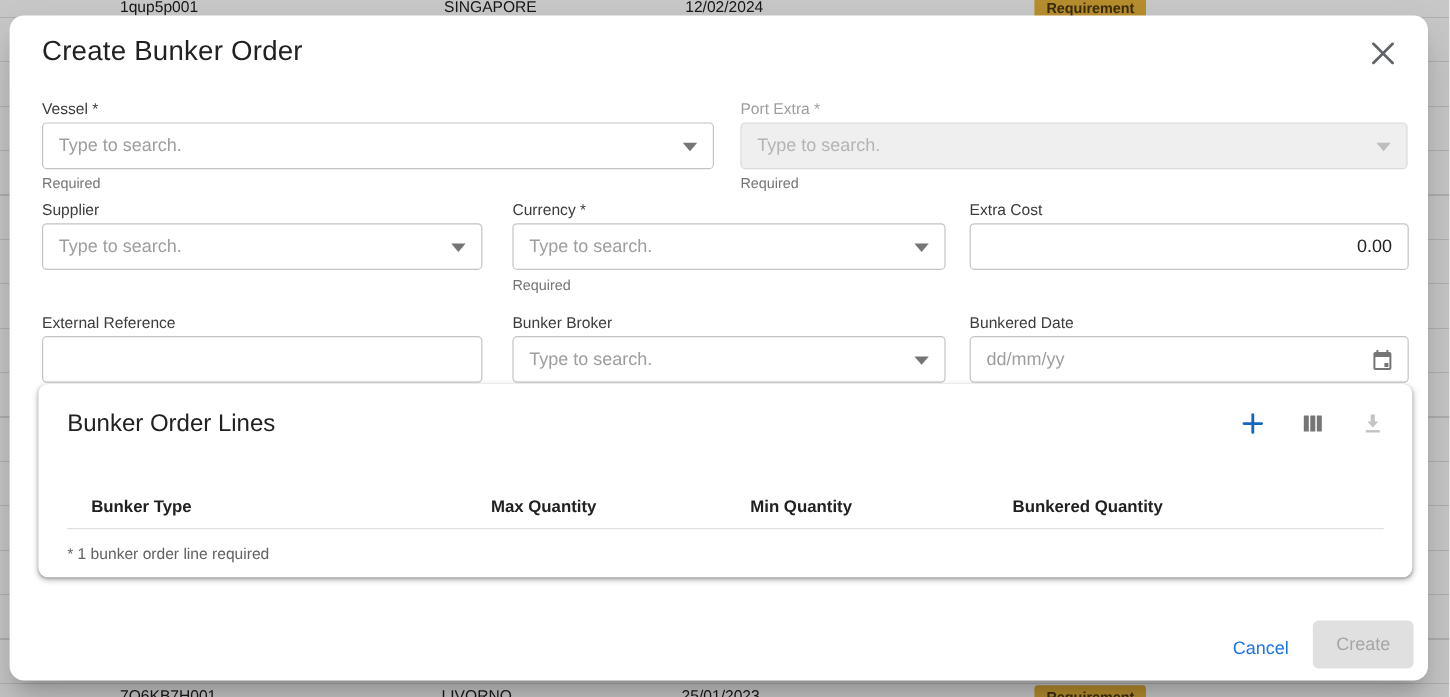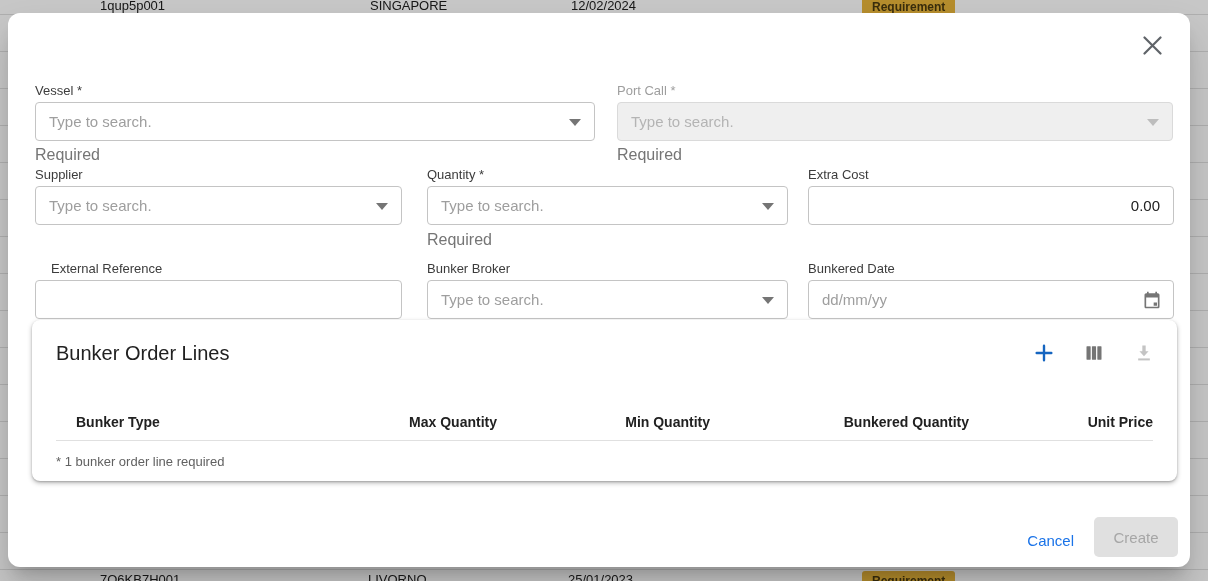--- a/index.html
+++ b/index.html
@@ -17,21 +17,21 @@
 
   
   .modal { position:absolute; left:8px; top:13px; width:1182px; height:554px; background:#fff;
     border-radius:12px; box-shadow:0 11px 15px -7px rgba(0,0,0,.2), 0 24px 38px 3px rgba(0,0,0,.14); }
   .modal-title { position:absolute; left:27px; top:16px; font-size:23px; color:#212121; letter-spacing:.2px; }
   .close-btn { position:absolute; right:24px; top:20px; width:28px; height:28px; cursor:pointer;
     display:flex; align-items:center; justify-content:center; }
 
   .f-label { position:absolute; font-size:13px; color:#3c3c3c; }
   .f-label.dis { color:#9e9e9e; }
-  .f-helper { position:absolute; font-size:16px; color:#757575;text-align:center; }
+  .f-helper { position:absolute; font-size:12px; color:#757575;text-align:center; }
   .combo, .tinput { position:absolute; height:39px; border:1px solid #c4c4c4; border-radius:4px;
     background:#fff; display:flex; align-items:center; padding:4px 13px; }
   .combo.dis { background:#efefef; border-color:#dadada; }
   .ph { font-size:15px; color:#9e9e9e; }
   .combo.dis .ph { color:#b4b4b4; }
   .caret { position:absolute; right:13px; top:50%; margin-top:-3px; width:0; height:0;
     border-left:6px solid transparent; border-right:6px solid transparent; border-top:7px solid #757575; }
   .combo.dis .caret { border-top-color:#bdbdbd; }
   .num-val { width:100%; text-align:right; font-size:15px; color:#212121; }
 
@@ -67,61 +67,62 @@
 
     <div class="bg-row-text" style="left:100px; top:572px;">7Q6KB7H001</div>
     <div class="bg-row-text" style="left:368px; top:572px;">LIVORNO</div>
     <div class="bg-row-text" style="left:568px; top:572px;">25/01/2023</div>
     <div class="bg-badge" style="left:862px; top:571px;">Requirement</div>
   </div>
   <div class="overlay"></div>
 
   <div class="modal">
 
+    <div class="modal-title">Create Bunker Order</div>
     <div class="close-btn">
       <span>
         <svg width="19" height="19" viewBox="0 0 19 19">
             <path d="M1.5 1.5 L17.5 17.5 M17.5 1.5 L1.5 17.5" stroke="#5f6368" stroke-width="2.2" stroke-linecap="round"></path>
           </svg>
       </span>
     </div>
 
     <div class="f-label" style="left:27px; top:70px;">Vessel *</div>
     <div class="combo" style="left:27px; top:89px; width:560px;">
       <span class="ph">Type to search.</span>
       <span class="caret"></span>
     </div>
     <div class="f-helper" style="left:27px; top:133px;">Required</div>
 
-    <div class="f-label dis" style="left:609px; top:70px;">Port Call *</div>
+    <div class="f-label dis" style="left:609px; top:70px;">Port Extra *</div>
     <div class="combo dis" style="left:609px; top:89px; width:556px;">
       <span class="ph">Type to search.</span>
       <span class="caret"></span>
     </div>
     <div class="f-helper" style="left:609px; top:133px;">Required</div>
 
     <div class="f-label" style="left:27px; top:154px;">Supplier</div>
     <div class="combo" style="left:27px; top:173px; width:367px;">
       <span class="ph">Type to search.</span>
       <span class="caret"></span>
     </div>
 
-    <div class="f-label" style="left:419px; top:154px;">Quantity *</div>
+    <div class="f-label" style="left:419px; top:154px;">Currency *</div>
     <div class="combo" style="left:419px; top:173px; width:361px;">
       <span class="ph">Type to search.</span>
       <span class="caret"></span>
     </div>
     <div class="f-helper" style="left:419px; top:218px;">Required</div>
 
     <div class="f-label" style="left:800px; top:154px;">Extra Cost</div>
     <div class="tinput" style="left:800px; top:173px; width:366px;">
       <span class="num-val">0.00</span>
     </div>
 
-    <div class="f-label" style="left:27px; top:248px;margin-left:16px;">External Reference</div>
+    <div class="f-label" style="left:27px; top:248px;">External Reference</div>
     <div class="tinput" style="left:27px; top:267px; width:367px;">
       <span></span>
     </div>
 
     <div class="f-label" style="left:419px; top:248px;">Bunker Broker</div>
     <div class="combo" style="left:419px; top:267px; width:361px;">
       <span class="ph">Type to search.</span>
       <span class="caret"></span>
     </div>
 
@@ -161,21 +162,20 @@
                 <rect x="5" y="18.5" width="14" height="2.4"></rect>
               </svg>
           </span>
         </span>
       </div>
       <div class="lines-head">
         <div class="hc">Bunker Type</div>
         <div class="hc">Max Quantity</div>
         <div class="hc">Min Quantity</div>
         <div class="hc">Bunkered Quantity</div>
-        <div class="hc">Unit Price</div>
       </div>
       <div class="lines-note">* 1 bunker order line required</div>
     </div>
 
     <button class="cancel-btn">Cancel</button>
     <button class="create-btn" disabled="">Create</button>
   </div>
 </div>
 
 </body></html>

